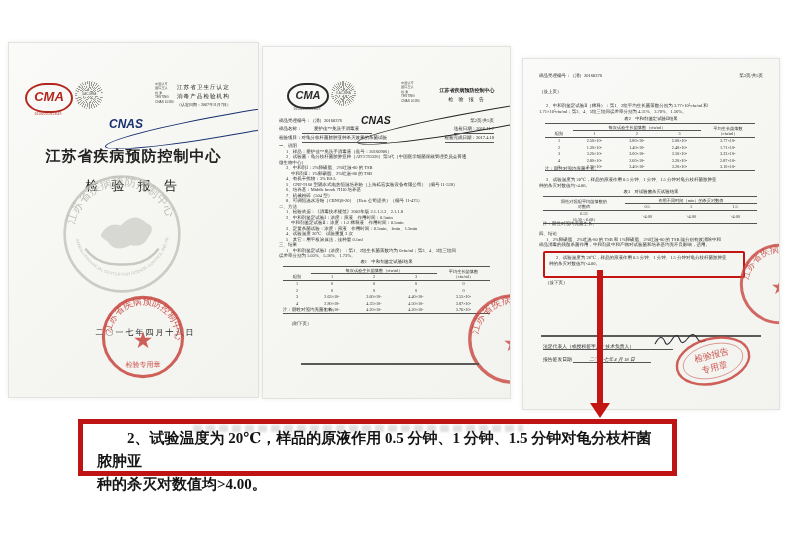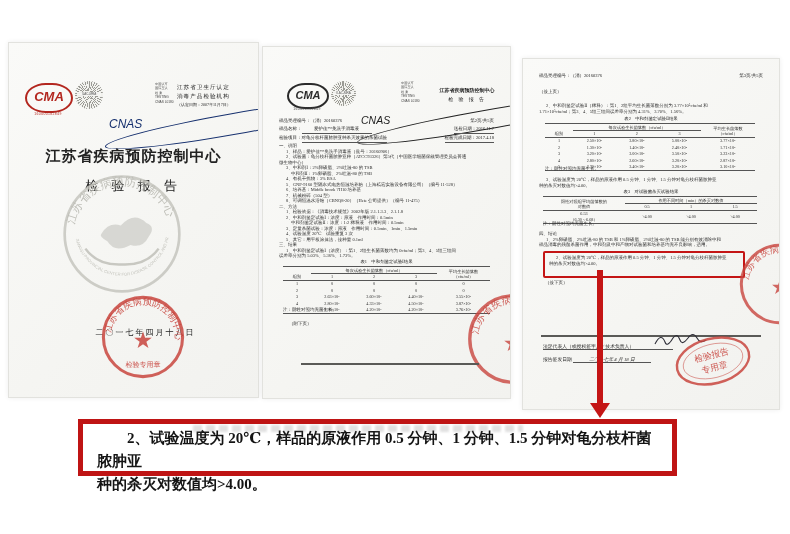--- a/index.html
+++ b/index.html
@@ -11,21 +11,21 @@
   .ctr{text-align:center}
   
   .cma{border:2px solid #b3261e;border-radius:50%/58%;color:#b3261e;font-weight:bold;font-style:italic;
        text-align:center;font-family:"Liberation Sans",sans-serif}
   .cma.blk{border-color:#2a2a2a;color:#2a2a2a}
   .cmanum{color:#b3261e;font-size:3.4px;letter-spacing:.4px;text-align:center;font-family:"Liberation Sans",sans-serif}
   .cmanum.blk{color:#444}
   .ilac{border-radius:50%;background:repeating-conic-gradient(#9a9a94 0deg 4deg,#f2f2ee 4deg 11deg);position:relative}
   .ilac .lbl{position:absolute;left:8%;top:38%;width:84%;background:rgba(246,246,243,.9);
        font-size:3px;text-align:center;color:#555;font-family:"Liberation Sans",sans-serif}
-  .cnas{font-weight:normal;font-style:italic;color:#16306e;font-family:"Liberation Sans",sans-serif;position:relative}
+  .cnas{font-weight:bold;font-style:italic;color:#16306e;font-family:"Liberation Sans",sans-serif;position:relative}
   .cnas.blk{color:#222}
   .cnas .ring{position:absolute;border:1.3px solid currentColor;border-radius:50%;
        left:-6px;right:-6px;top:-4px;bottom:-4px;transform:rotate(-10deg)}
   .tinycol div{font-size:3.2px;line-height:4.4px;color:#444;font-family:"Liberation Sans",sans-serif}
   
   .l45{font-size:4.5px;line-height:5.5px;color:#2c2c2c}
   .i1{padding-left:7px}.i2{padding-left:12px}
   .uv{border-bottom:.8px solid #555;display:inline-block;text-align:center}
   
   .mtab{position:absolute;border-top:1.2px solid #555;border-bottom:1.2px solid #555;

